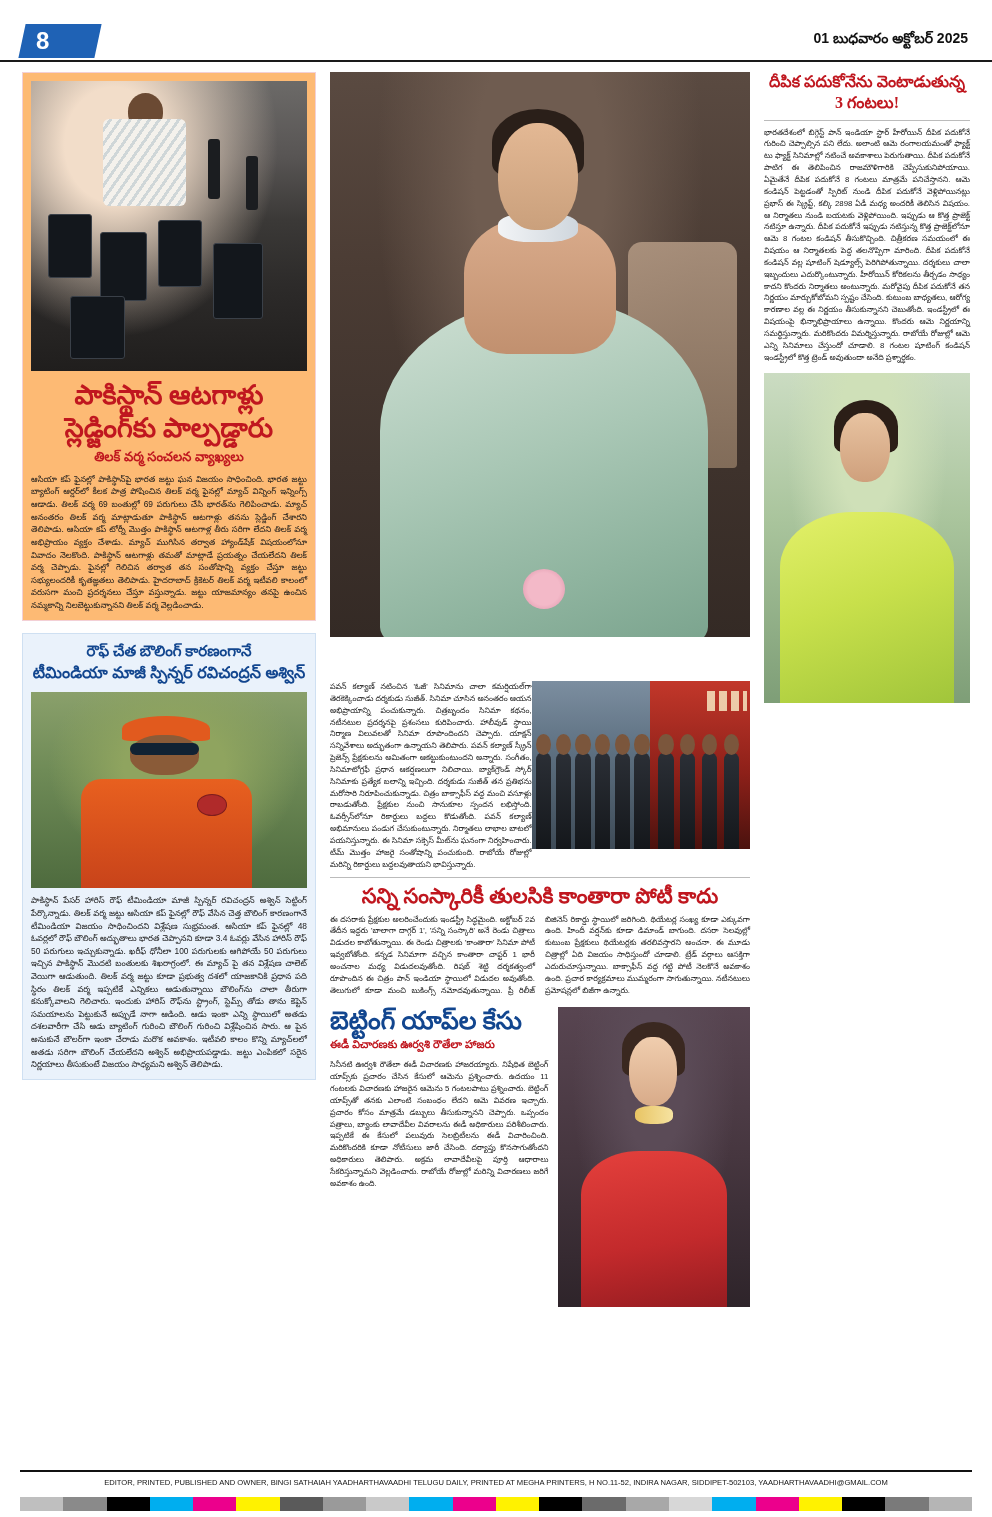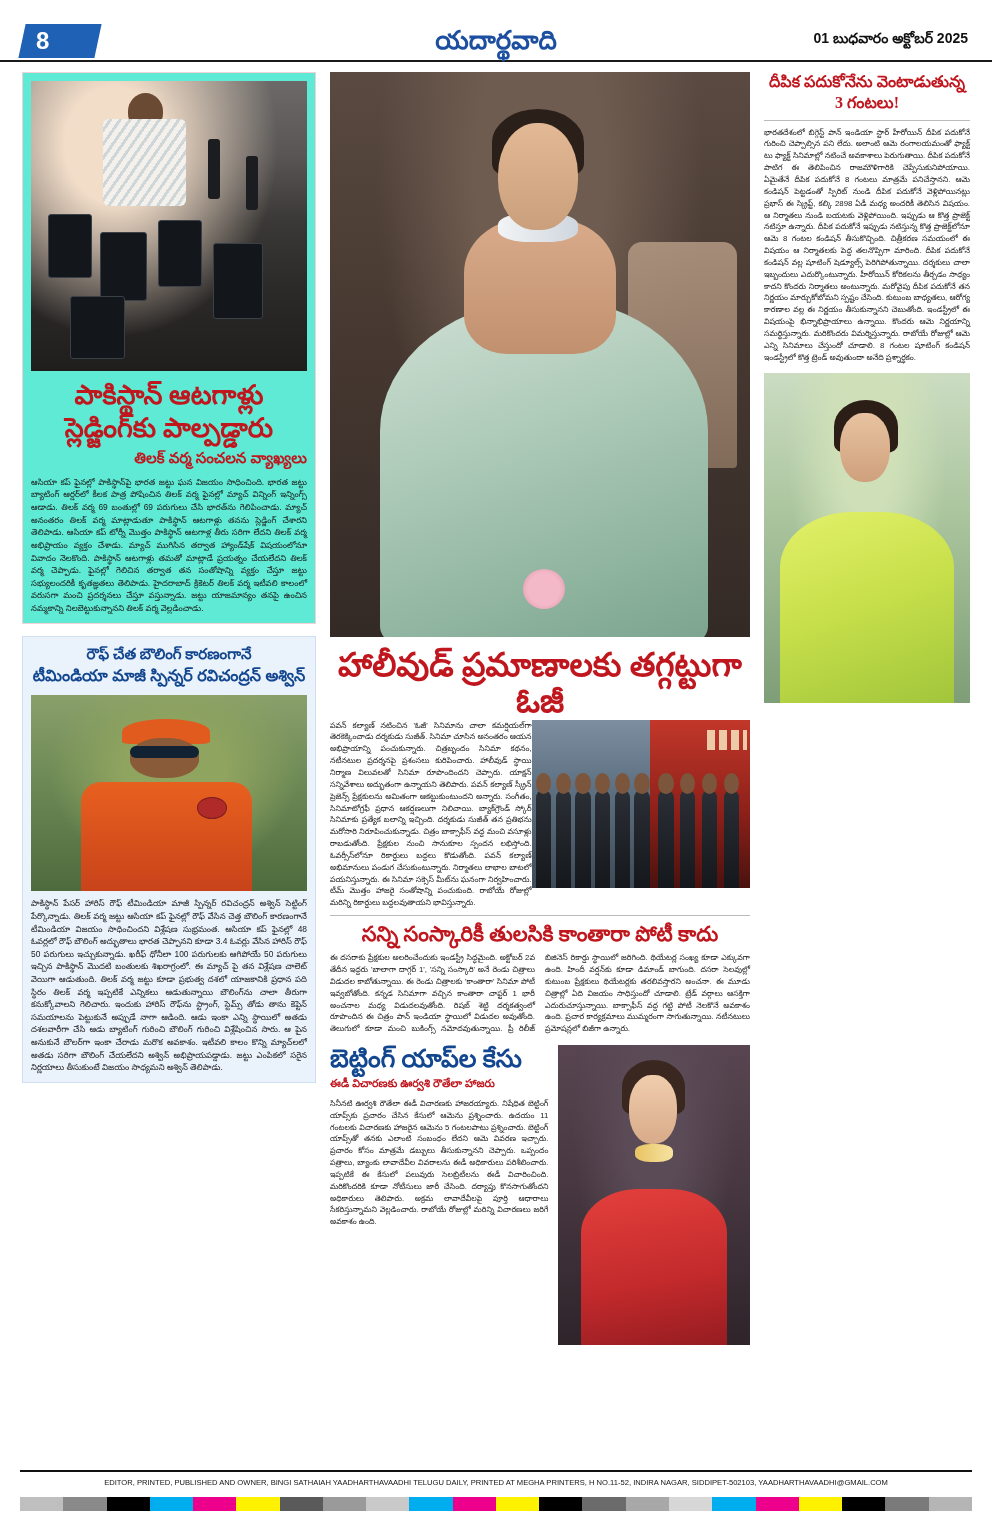--- a/index.html
+++ b/index.html
@@ -22,26 +22,26 @@
   .paper-logo { position:absolute; left:0; right:0; top:26px; text-align:center;
      font-family:"Liberation Serif", serif; font-size:26px; font-weight:bold;
      color:#1d4fa0; letter-spacing:0px; }
   .paper-date { position:absolute; right:24px; top:30px; font-size:14px; color:#111; font-weight:bold; }
 
   
   .cols { position:relative; width:992px; height:1380px; padding:8px 22px 0 22px; }
 
   
   .col-left { position:absolute; left:22px; top:10px; width:294px; }
-  .box-pink { background:#5eead4; border:1px solid #f3d0d6; padding:8px; }
+  .box-pink { background:#fdba74; border:1px solid #f3d0d6; padding:8px; }
   .photo { width:100%; display:block; background:#ccc; position:relative; overflow:hidden; }
 
   .headline-lg { font-family:"Liberation Serif", serif; color:#c0171f; font-weight:bold;
       font-size:27px; line-height:1.22; text-align:center; margin:8px 0 2px; }
-  .subhead-red { color:#c0171f; font-size:15px; text-align:right; font-weight:bold; margin:4px 0 6px;}
+  .subhead-red { color:#c0171f; font-size:13px; text-align:center; font-weight:bold; margin:4px 0 6px;}
   .body-te { font-size:8.4px; line-height:1.5; text-align:justify; color:#1a1a1a; }
 
   .box-blue { background:#eaf2fb; border:1px solid #cfe0f2; padding:8px; margin-top:12px; }
   .headline-blue { font-family:"Liberation Serif", serif; color:#12468f; font-weight:bold;
       font-size:15px; line-height:1.25; text-align:center; }
   .headline-blue2 { font-family:"Liberation Serif", serif; color:#12468f; font-weight:bold;
       font-size:24px; line-height:1.15; text-align:center; margin-top:2px;}
   .subhead-blue { color:#12468f; font-size:16px; text-align:center; font-weight:bold; margin:4px 0 6px;}
 
   
@@ -165,21 +165,20 @@
 </head>
 <body>
 
 <div class="page">
 
   <div class="masthead">
     <div class="pagenum-wrap">
       <div class="pagenum-blue"></div>
       <div class="pagenum-txt">8</div>
     </div>
-    <div class="paper-logo">యదార్థవాది</div>
     <div class="paper-date">01 బుధవారం అక్టోబర్ 2025</div>
   </div>
 
   <div class="cols">
 
     <div class="col-left">
 
       <div class="box-pink">
         <div class="photo ph p-press">
           <div class="head"></div>
@@ -216,23 +215,22 @@
       <div class="photo ph p-deepika">
         <div class="chair"></div>
         <div class="dress"></div>
         <div class="torso"></div>
         <div class="neck"></div>
         <div class="hair"></div>
         <div class="face"></div>
         <div class="flower"></div>
       </div>
 
-      <div class="mega-head">హాలీవుడ్ ప్రమాణాలకు తగ్గట్టుగా ఓజీ</div>
-
-      <div style="display:flex; ">
+
+      <div style="display:flex; margin-top:44px;">
         <div style="flex:0 0 48%;">
           <div class="onecol">పవన్ కల్యాణ్ నటించిన 'ఓజీ' సినిమాను చాలా కమర్షియల్‌గా తెరకెక్కించాడు దర్శకుడు సుజీత్. సినిమా చూసిన అనంతరం ఆయన అభిప్రాయాన్ని పంచుకున్నారు. చిత్రబృందం సినిమా కథనం, నటీనటుల ప్రదర్శనపై ప్రశంసలు కురిపించారు. హాలీవుడ్ స్థాయి నిర్మాణ విలువలతో సినిమా రూపొందిందని చెప్పారు. యాక్షన్ సన్నివేశాలు అద్భుతంగా ఉన్నాయని తెలిపారు. పవన్ కల్యాణ్ స్క్రీన్ ప్రెజెన్స్ ప్రేక్షకులను అమితంగా ఆకట్టుకుంటుందని అన్నారు. సంగీతం, సినిమాటోగ్రఫీ ప్రధాన ఆకర్షణలుగా నిలిచాయి. బ్యాక్‌గ్రౌండ్ స్కోర్ సినిమాకు ప్రత్యేక బలాన్ని ఇచ్చింది. దర్శకుడు సుజీత్ తన ప్రతిభను మరోసారి నిరూపించుకున్నాడు. చిత్రం బాక్సాఫీస్ వద్ద మంచి వసూళ్లు రాబడుతోంది. ప్రేక్షకుల నుంచి సానుకూల స్పందన లభిస్తోంది. ఓవర్సీస్‌లోనూ రికార్డులు బద్దలు కొడుతోంది. పవన్ కల్యాణ్ అభిమానులు పండుగ చేసుకుంటున్నారు. నిర్మాతలు లాభాల బాటలో పయనిస్తున్నారు. ఈ సినిమా సక్సెస్ మీట్‌ను ఘనంగా నిర్వహించారు. టీమ్ మొత్తం హాజరై సంతోషాన్ని పంచుకుంది. రాబోయే రోజుల్లో మరిన్ని రికార్డులు బద్దలవుతాయని భావిస్తున్నారు.</div>
         </div>
         <div style="flex:1 1 auto;">
           <div class="photo ph p-event">
             <div class="poster">
                 <div class="pt"></div>
               </div>
             <div class="man" style="left:2%">
                 <div class="manh"></div>

